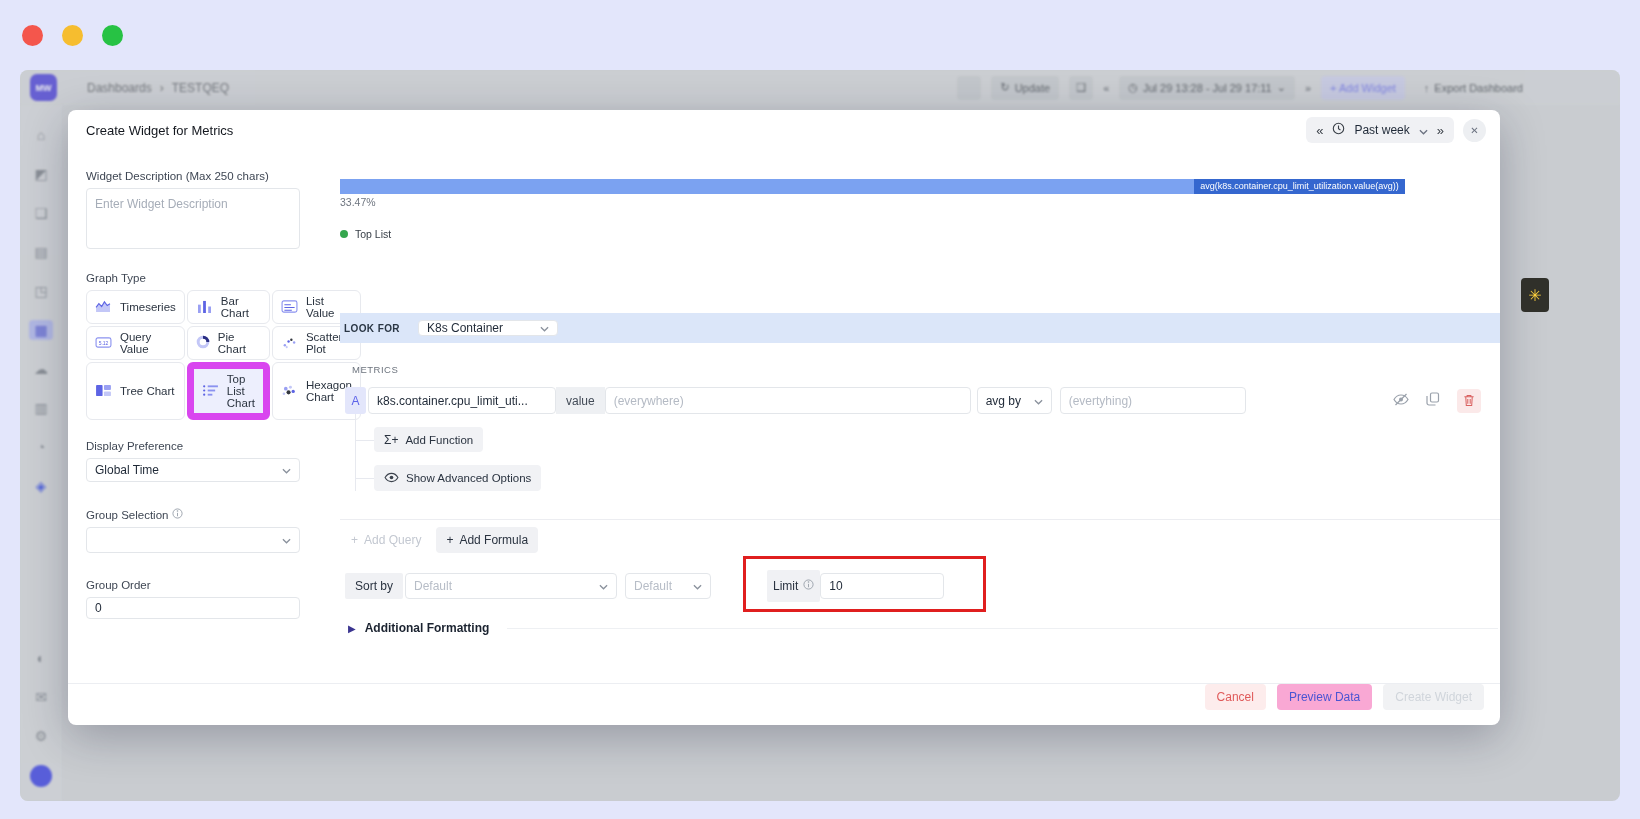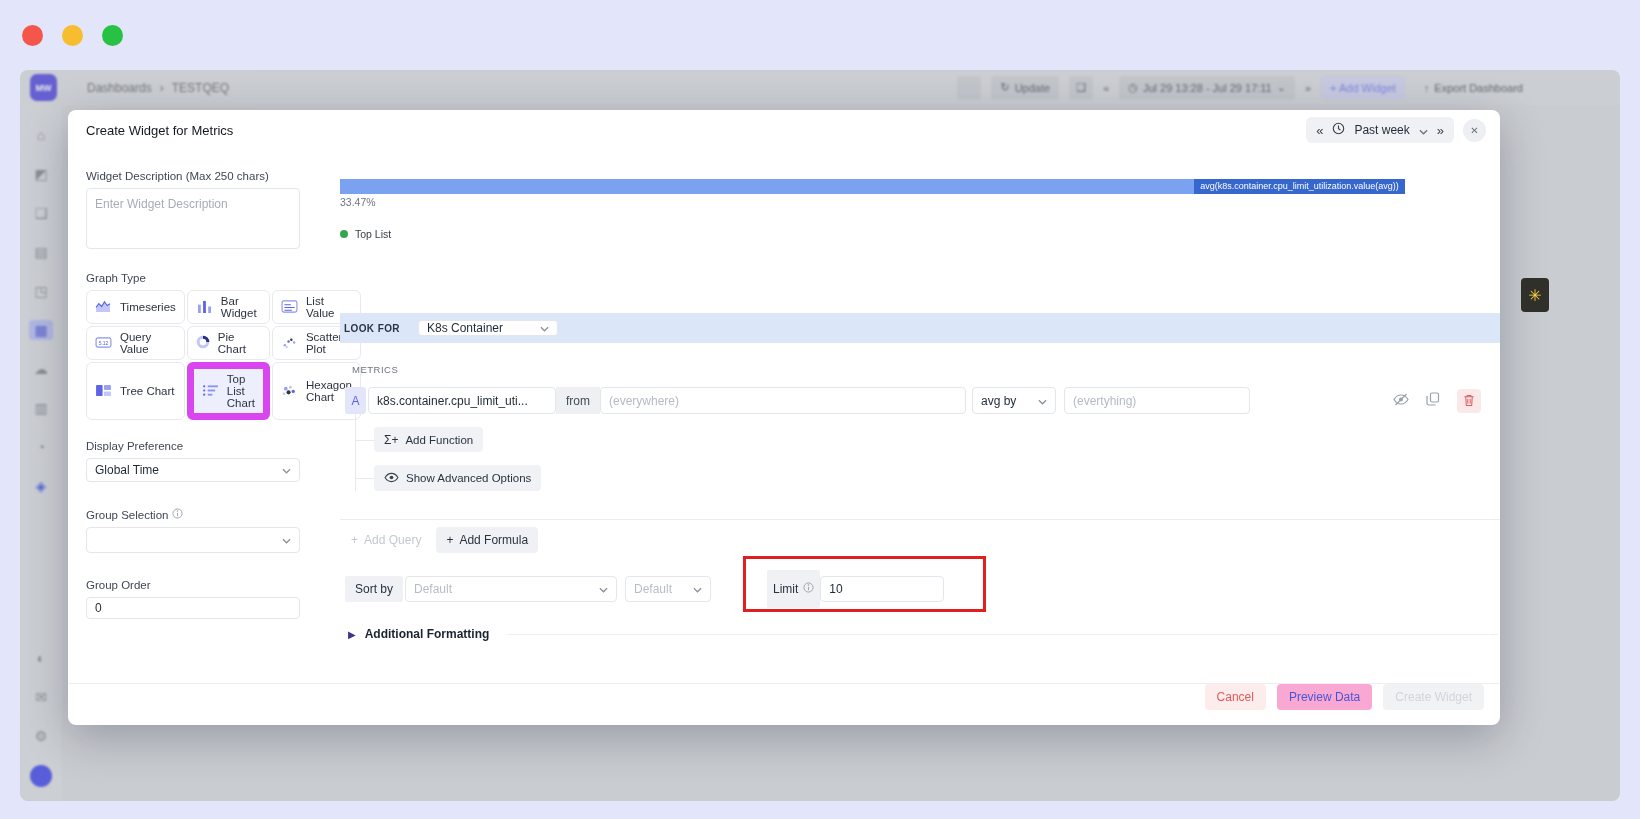--- a/index.html
+++ b/index.html
@@ -78,42 +78,42 @@
   .lookfor-label { font-size:10px; font-weight:bold; letter-spacing:.4px; color:#2a3644; }
   .lookfor-sel { width:140px; height:16px; }
 
   .metrics-label { margin-top:21px; margin-left:12px; font-size:9.5px; letter-spacing:.5px; color:#6d747e; }
   .qrow { margin-top:12px; padding-left:5px; padding-right:19px; display:flex; align-items:center; }
   .qletter { width:21px; height:27px; background:#e3e6fb; color:#5d63e9; font-size:12px; display:flex; align-items:center; justify-content:center; border-radius:3px; margin-right:2px; flex-shrink:0; }
   .qinput { height:27px; font-size:12px; }
   .metric-in { width:188px; }
   .from-tag { height:27px; padding:0 10px; background:#eef0f3; font-size:12px; color:#434b57; display:flex; align-items:center; flex-shrink:0; }
   .everywhere { width:366px; }
-  .aggsel { width:84px; height:27px; margin-left:6px; flex-shrink:0; }
+  .aggsel { width:75px; height:27px; margin-left:6px; flex-shrink:0; }
   .everything { width:186px; margin-left:8px; }
   input::placeholder { color:#b4bac4; }
   .qicons { margin-left:auto; display:flex; align-items:center; gap:17px; }
   .trash-btn { width:24px; height:24px; background:#fbe9e9; border-radius:4px; display:flex; align-items:center; justify-content:center; }
 
   .tree { margin-left:15px; border-left:1px solid #e7e9ef; padding:13px 0 0 18px; display:flex; flex-direction:column; gap:13px; width:fit-content; }
   .tree-btn { position:relative; background:#f1f2f5; border-radius:4px; height:25px; padding:0 10px; display:flex; align-items:center; gap:7px; font-size:11.5px; color:#2a3340; width:fit-content; }
   .tree-btn::before { content:''; position:absolute; left:-18px; top:50%; width:18px; height:1px; background:#e7e9ef; }
   .sigma { font-size:12px; color:#2a3340; }
   .tree-btn.adv { height:26px; }
 
   .hdiv { margin-top:28px; border-top:1px solid #ecedf1; }
   .add-row { margin-top:7px; padding-left:5px; display:flex; align-items:center; gap:9px; }
   .add-q { height:26px; display:flex; align-items:center; gap:6px; font-size:12px; color:#c3c8d1; padding:0 6px; }
   .add-f { height:26px; display:flex; align-items:center; gap:6px; font-size:12px; color:#2a3340; background:#f0f1f4; border-radius:4px; padding:0 10px; }
 
   .sort-row { margin-top:17px; position:relative; display:flex; align-items:center; padding-left:5px; }
   .sortby-tag { height:26px; padding:0 10px; background:#f0f1f4; font-size:12px; color:#2a3340; display:flex; align-items:center; margin-right:2px; border-radius:2px; }
   .def-sel1 { width:212px; height:26px; color:#b7bdc7; }
   .def-sel2 { width:86px; height:26px; color:#b7bdc7; margin-left:8px; }
-  .limit-tag { height:38px; margin-left:56px; padding:0 6px; display:flex; align-items:center; gap:5px; font-size:12px; color:#2a3340; background:#f0f1f4; border-radius:2px; }
+  .limit-tag { height:32px; margin-left:56px; padding:0 6px; display:flex; align-items:center; gap:5px; font-size:12px; color:#2a3340; background:#f0f1f4; border-radius:2px; }
   .limit-in { width:124px; height:26px; }
   .red-box { position:absolute; left:403px; top:-14px; width:243px; height:56px; border:3px solid #e01f1f; pointer-events:none; }
 
   .addfmt { margin-top:19px; margin-left:8px; display:flex; align-items:center; }
   .addfmt-arrow { font-size:10px; color:#3b3590; margin-right:9px; }
   .addfmt-txt { font-size:12px; font-weight:bold; color:#1b2330; }
   .addfmt-line { flex:1; height:1px; background:#eef0f3; margin-left:18px; margin-right:2px; }
 
   .m-foot { position:absolute; left:0; right:0; bottom:0; height:42px; border-top:1px solid #eceef2; display:flex; align-items:flex-start; justify-content:flex-end; gap:11px; padding-right:16px; }
   .btn { height:26px; padding:0 12px; border-radius:4px; font-size:12px; display:flex; align-items:center; border:none; font-family:inherit; }
@@ -217,21 +217,21 @@
                 <path d="M1 8l3-4 3 3 3-5 3 4 3-2" fill="none" stroke="#5d64e4" stroke-width="1.2"></path>
               </svg></span>
           <span>Timeseries</span>
         </div>
         <div class="gt-btn">
           <span><svg width="17" height="13" viewBox="0 0 18 14">
                 <rect x="2" y="5" width="3" height="9" fill="#9aa0f3"></rect>
                 <rect x="7.5" y="1" width="3" height="13" fill="#5d64e4"></rect>
                 <rect x="13" y="7" width="3" height="7" fill="#9aa0f3"></rect>
               </svg></span>
-          <span>Bar Widget</span>
+          <span>Bar Chart</span>
         </div>
         <div class="gt-btn">
           <span><svg width="17" height="13" viewBox="0 0 18 14">
                 <rect x="1" y="1" width="16" height="12" rx="2" fill="none" stroke="#8b92f0" stroke-width="1.2"></rect>
                 <path d="M3.5 5h7M3.5 8h11M3.5 11h8" stroke="#5d64e4" stroke-width="1.1"></path>
               </svg></span>
           <span>List Value</span>
         </div>
         <div class="gt-btn">
           <span><svg width="17" height="13" viewBox="0 0 18 14">
@@ -336,21 +336,21 @@
                 <path d="M1 1l4 4 4-4" stroke="#8a919c" stroke-width="1.4" fill="none"></path>
               </svg></span>
         </div>
       </div>
 
       <div class="metrics-label">METRICS</div>
 
       <div class="qrow">
         <div class="qletter">A</div>
         <input class="txt qinput metric-in" value="k8s.container.cpu_limit_uti..." style="">
-        <div class="from-tag">from</div>
+        <div class="from-tag">value</div>
         <input class="txt qinput everywhere" placeholder="(everywhere)" style="">
         <div class="sel aggsel">
           <span>avg by</span>
           <span><svg width="9" height="6" viewBox="0 0 10 6">
                 <path d="M1 1l4 4 4-4" stroke="#8a919c" stroke-width="1.4" fill="none"></path>
               </svg></span>
         </div>
         <input class="txt qinput everything" placeholder="(evertyhing)" style="">
         <div class="qicons">
           <span><svg width="16" height="13" viewBox="0 0 16 13">

